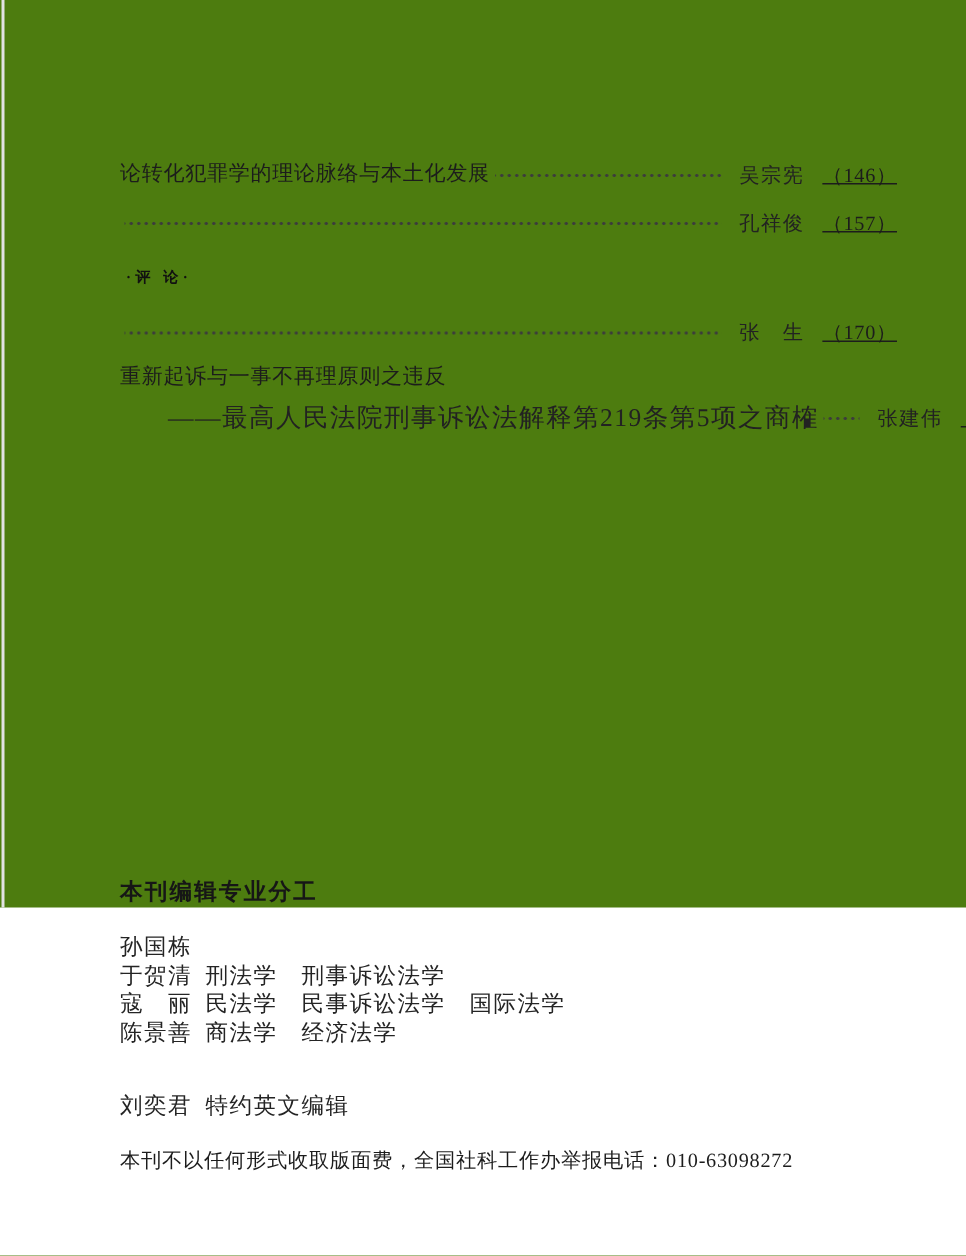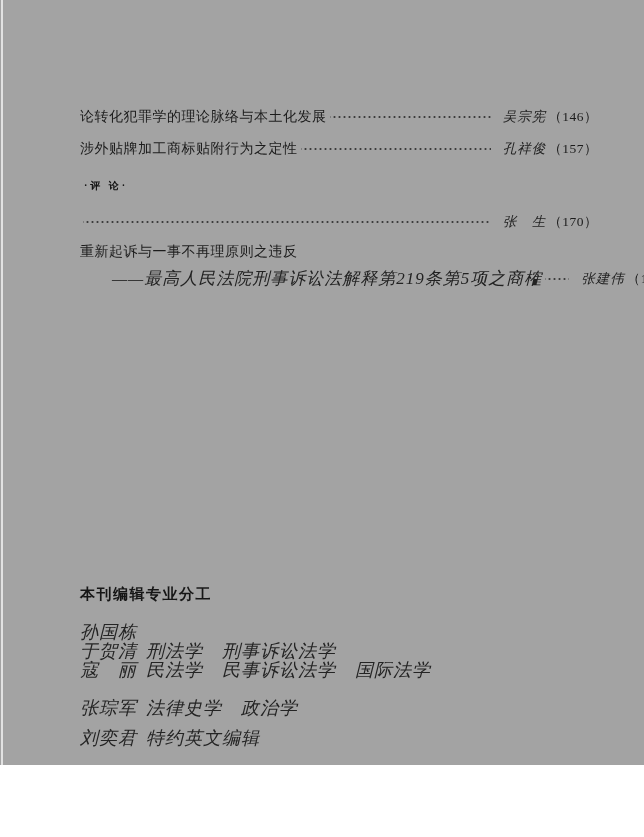--- a/index.html
+++ b/index.html
@@ -3,59 +3,59 @@
 <meta charset="utf-8">
 <style>
   html,body{margin:0;padding:0;}
   body{
     width:644px;height:837px;
     background:#ffffff;
     font-family:"Liberation Serif","DejaVu Serif",serif;
     color:#1e1e1e;
     overflow:hidden;
   }
-  .page{position:relative;width:644px;height:765px;background:#a3a3a3;}
+  .page{position:relative;width:644px;height:605px;background:#4d7c0f;}
   .scan-edge{position:absolute;left:1px;top:0;width:2px;height:100%;background:#e2e2e2;}
 
   
   .row{
     position:absolute;left:80px;right:46px;
     display:flex;align-items:center;height:18px;
     font-size:14px;line-height:18px;white-space:nowrap;
   }
   .title{letter-spacing:0.5px;color:#1c1c1c;}
   .leader{
     flex:1 1 auto;align-self:stretch;min-width:24px;
     background-image:radial-gradient(circle,#3c3c3c 0.9px,rgba(0,0,0,0) 1.25px);
     background-size:5px 100%;
     background-repeat:repeat-x;
     background-position:2px 62%;
     margin:0 12px 0 3px;
   }
   .author{
-    font-style:italic;font-size:13.5px;letter-spacing:1px;color:#222;
+    font-size:13.5px;letter-spacing:1px;color:#222;
   }
-  .pageno{font-size:13.5px;letter-spacing:0.5px;color:#1c1c1c;margin-left:2px;}
+  .pageno{font-size:13.5px;letter-spacing:0.5px;color:#1c1c1c;margin-left:12px;text-decoration:underline;}
 
   .section-header{
     position:absolute;left:84px;top:177px;
     font-size:10px;font-weight:bold;letter-spacing:3px;color:#111;
     height:18px;line-height:18px;
   }
 
   .editors-heading{
     position:absolute;left:80px;top:586px;
     font-family:Liberation Mono, monospace;
     font-size:15px;font-weight:bold;letter-spacing:1.5px;color:#161616;
     height:20px;line-height:20px;white-space:nowrap;
   }
   .editor-row{
     position:absolute;left:80px;right:46px;
     display:flex;align-items:center;height:16px;
-    font-size:18px;line-height:16px;font-style:italic;color:#242424;
+    font-size:15px;line-height:16px;color:#242424;
     white-space:nowrap;
   }
   .editor-name{display:inline-block;min-width:40px;margin-right:9px;letter-spacing:1px;}
   .editor-fields{letter-spacing:1px;}
 
   .footer-row{
     position:absolute;left:80px;right:46px;top:765px;
     font-size:13.5px;line-height:18px;height:18px;color:#1c1c1c;
     letter-spacing:0.5px;white-space:nowrap;
   }
@@ -67,21 +67,20 @@
   <div class="scan-edge"></div>
 
   <div class="row" style="top:108px">
     <span class="title">论转化犯罪学的理论脉络与本土化发展</span>
     <span class="leader"></span>
     <span class="author">吴宗宪</span>
     <span class="pageno">（146）</span>
   </div>
 
   <div class="row" style="top:140px">
-    <span class="title">涉外贴牌加工商标贴附行为之定性</span>
     <span class="leader"></span>
     <span class="author">孔祥俊</span>
     <span class="pageno">（157）</span>
   </div>
 
   <div class="section-header">·评 论·</div>
 
   <div class="row" style="top:213px">
     <span class="leader"></span>
     <span class="author">张　生</span>
@@ -105,23 +104,24 @@
     <span class="editor-name">孙国栋</span>
   </div>
   <div class="editor-row" style="top:643px">
     <span class="editor-name">于贺清</span>
     <span class="editor-fields">刑法学　刑事诉讼法学</span>
   </div>
   <div class="editor-row" style="top:662px">
     <span class="editor-name">寇　丽</span>
     <span class="editor-fields">民法学　民事诉讼法学　国际法学</span>
   </div>
-  <div class="editor-row" style="top:700px">
-    <span class="editor-name">张琮军</span>
-    <span class="editor-fields">法律史学　政治学</span>
+  <div class="editor-row" style="top:681px">
+    <span class="editor-name">陈景善</span>
+    <span class="editor-fields">商法学　经济法学</span>
   </div>
 
   <div class="editor-row" style="top:730px">
     <span class="editor-name">刘奕君</span>
     <span class="editor-fields">特约英文编辑</span>
   </div>
 
+  <div class="footer-row">本刊不以任何形式收取版面费，全国社科工作办举报电话：010-63098272</div>
 </div>
 
 </body></html>

